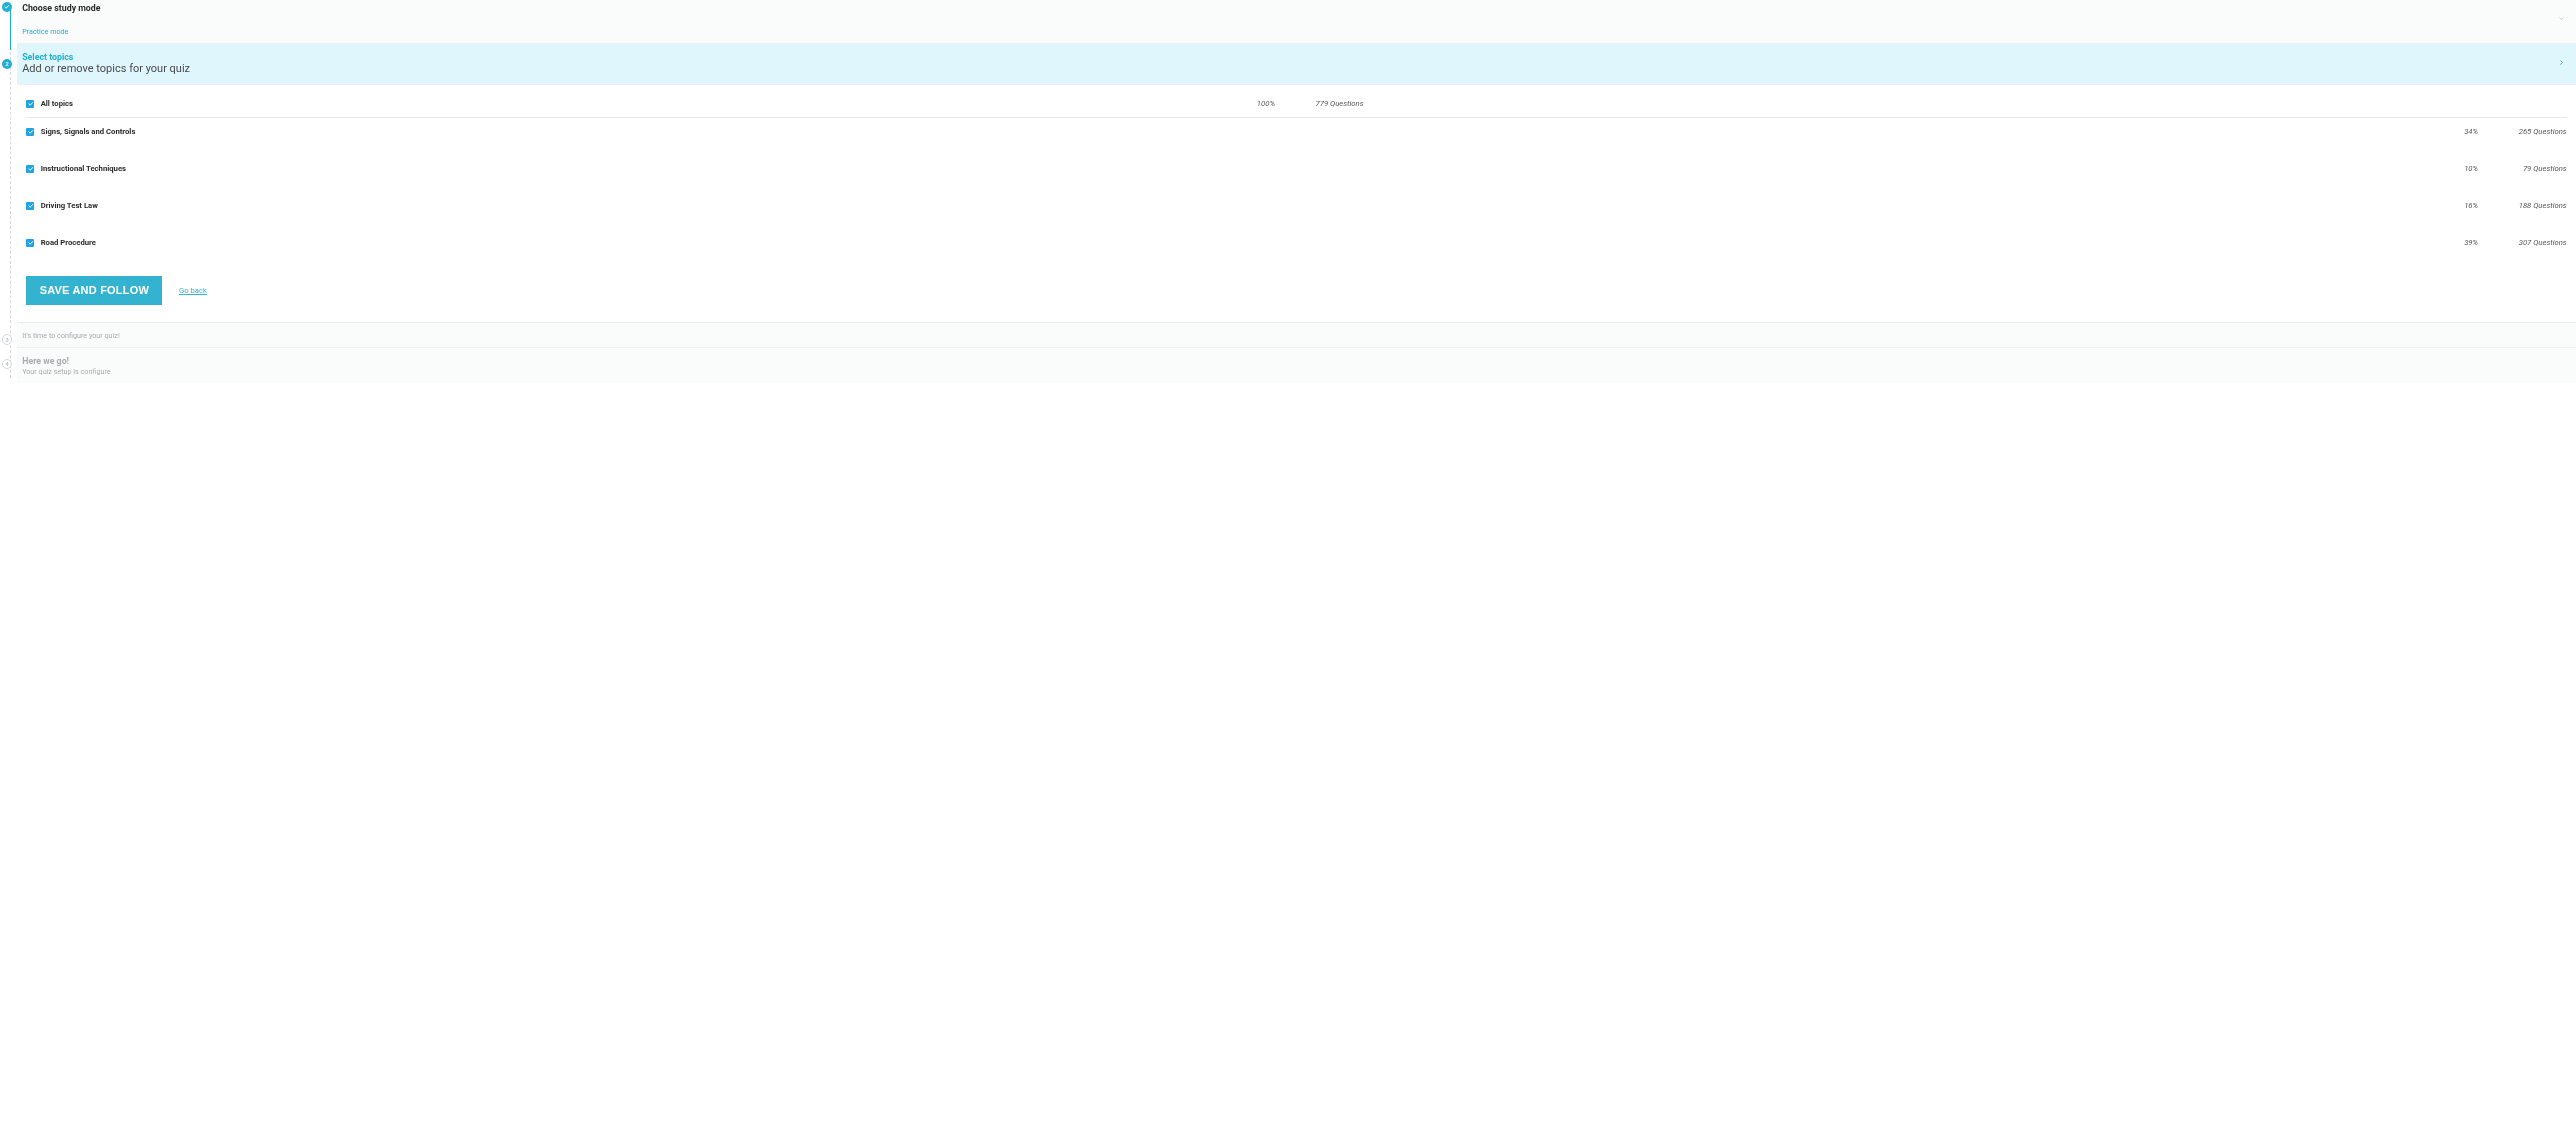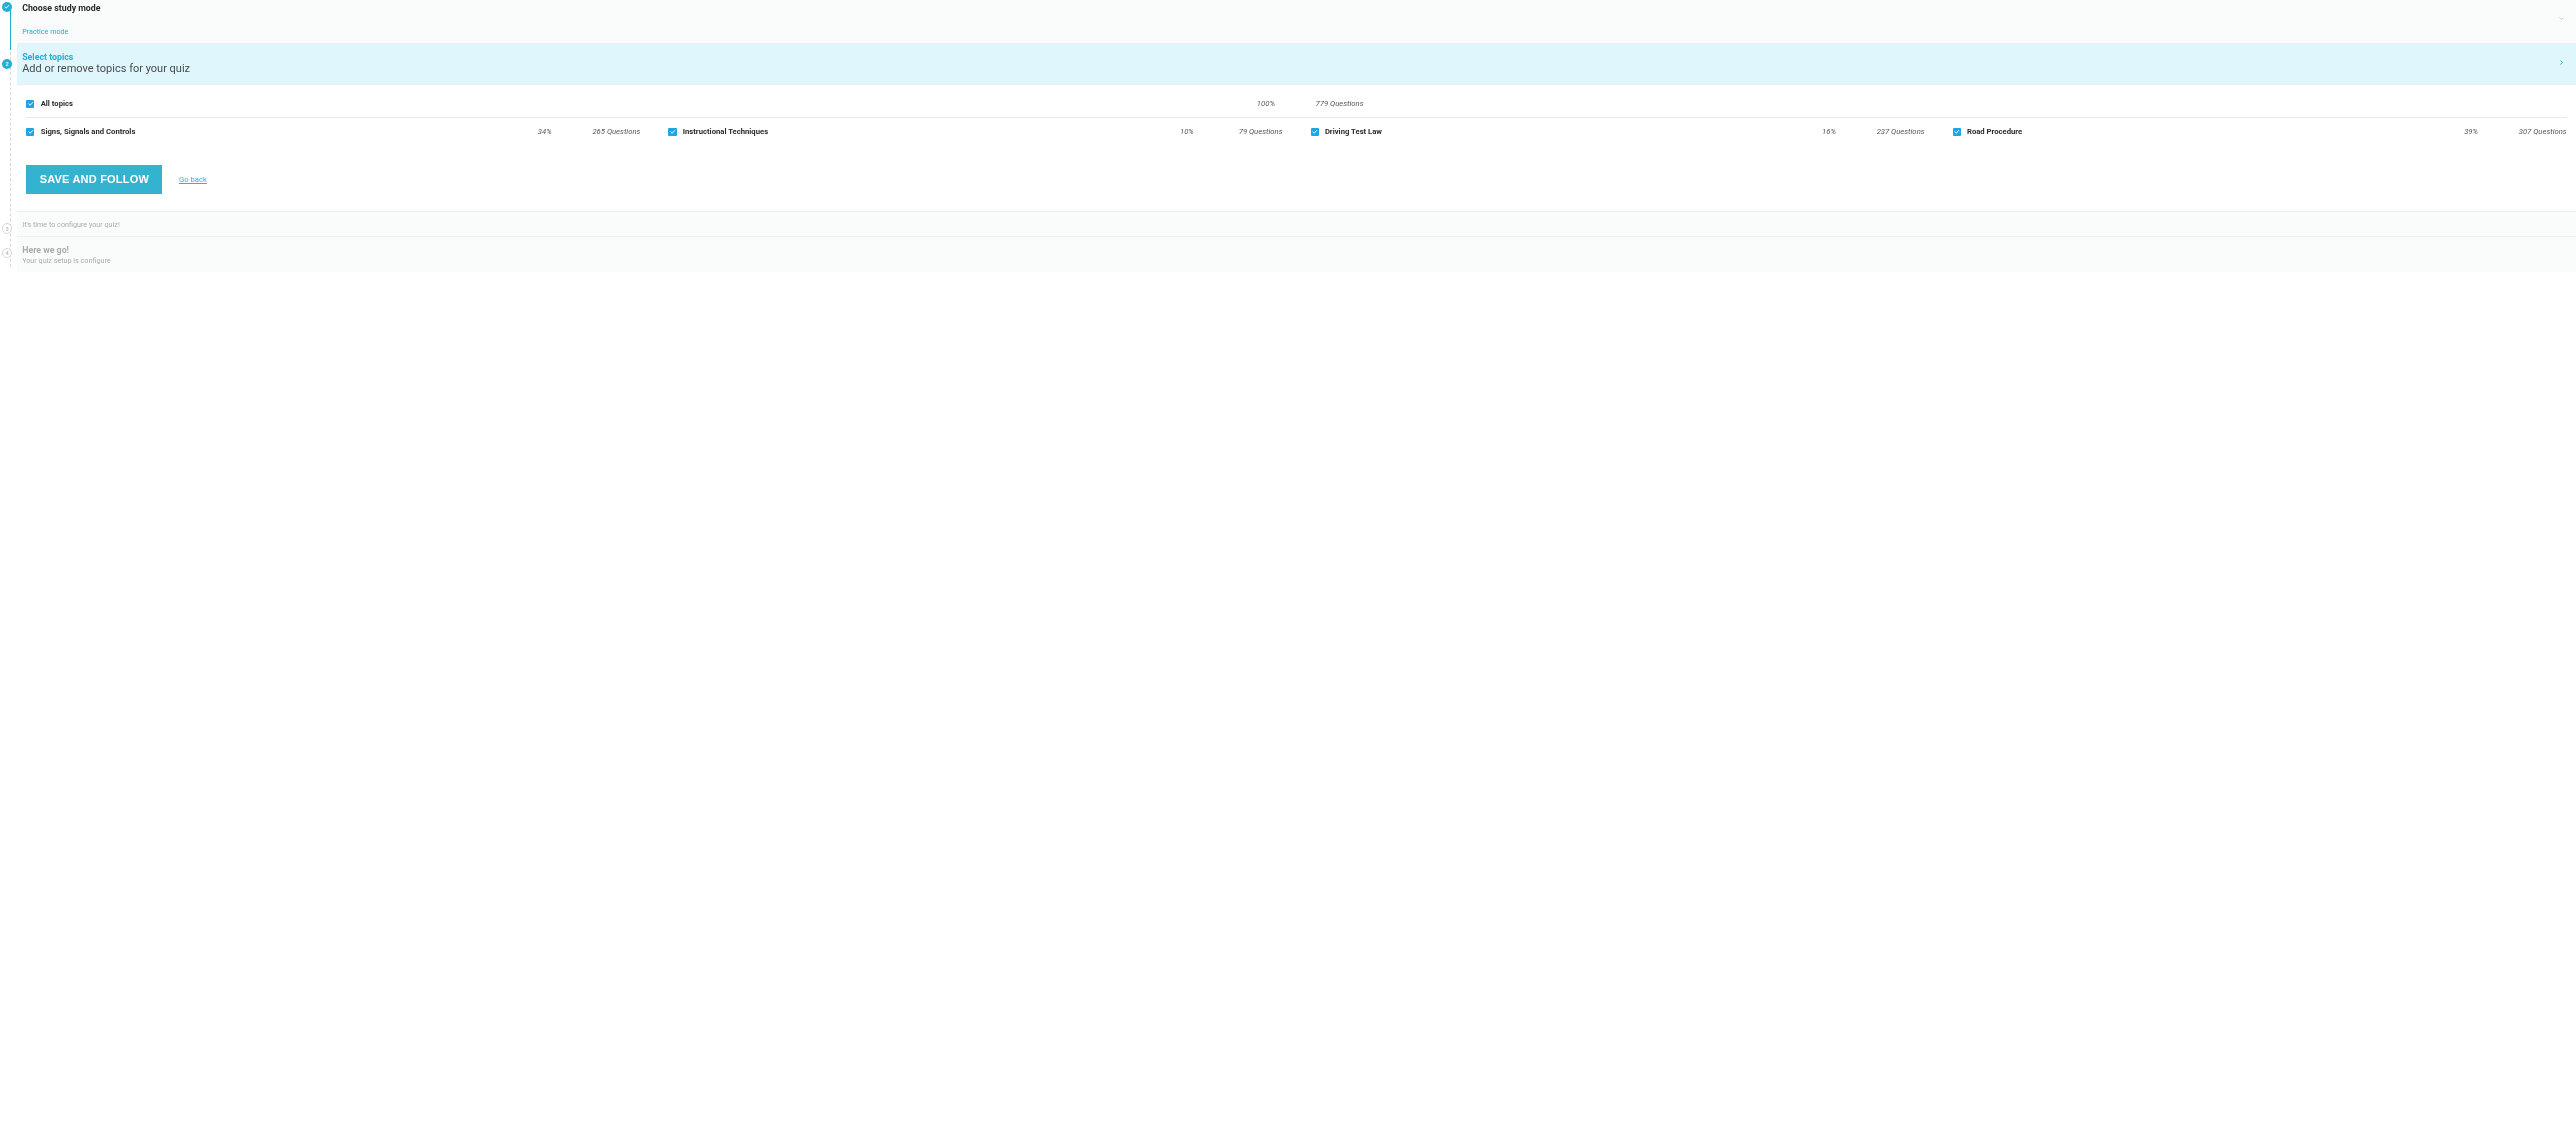--- a/index.html
+++ b/index.html
@@ -86,21 +86,21 @@
   }
   .all-row, .topic-row {
     display: flex;
     align-items: center;
     gap: 6.2px;
   }
   .all-row { padding: 2.1px 0 9.3px 0; }
   .divider { height: 0.5px; background: #e6e9eb; margin: 0 0 9.3px 0; }
   .grid {
     display: grid;
-    grid-template-columns: 1fr 1fr 1fr 1fr;
+    grid-template-columns: 1fr;
     column-gap: 57px;
     row-gap: 11.3px;
     gap: 28px;
   }
   .chk {
     width: 8.2px;
     height: 8.2px;
     border-radius: 1px;
     display: inline-flex;
     align-items: center;
@@ -223,21 +223,21 @@
             <span class="qn">79 Questions</span>
           </div>
           <div class="topic-row">
             <span class="chk on">
               <svg viewBox="0 0 24 24" fill="none" stroke="#fff" stroke-width="4" stroke-linecap="round" stroke-linejoin="round">
                 <polyline points="4 12 9 18 20 6"></polyline>
               </svg>
             </span>
             <span class="topic-name">Driving Test Law</span>
             <span class="pct">16%</span>
-            <span class="qn">237 Questions</span>
+            <span class="qn">188 Questions</span>
           </div>
           <div class="topic-row">
             <span class="chk on">
               <svg viewBox="0 0 24 24" fill="none" stroke="#fff" stroke-width="4" stroke-linecap="round" stroke-linejoin="round">
                 <polyline points="4 12 9 18 20 6"></polyline>
               </svg>
             </span>
             <span class="topic-name">Road Procedure</span>
             <span class="pct">39%</span>
             <span class="qn">307 Questions</span>

